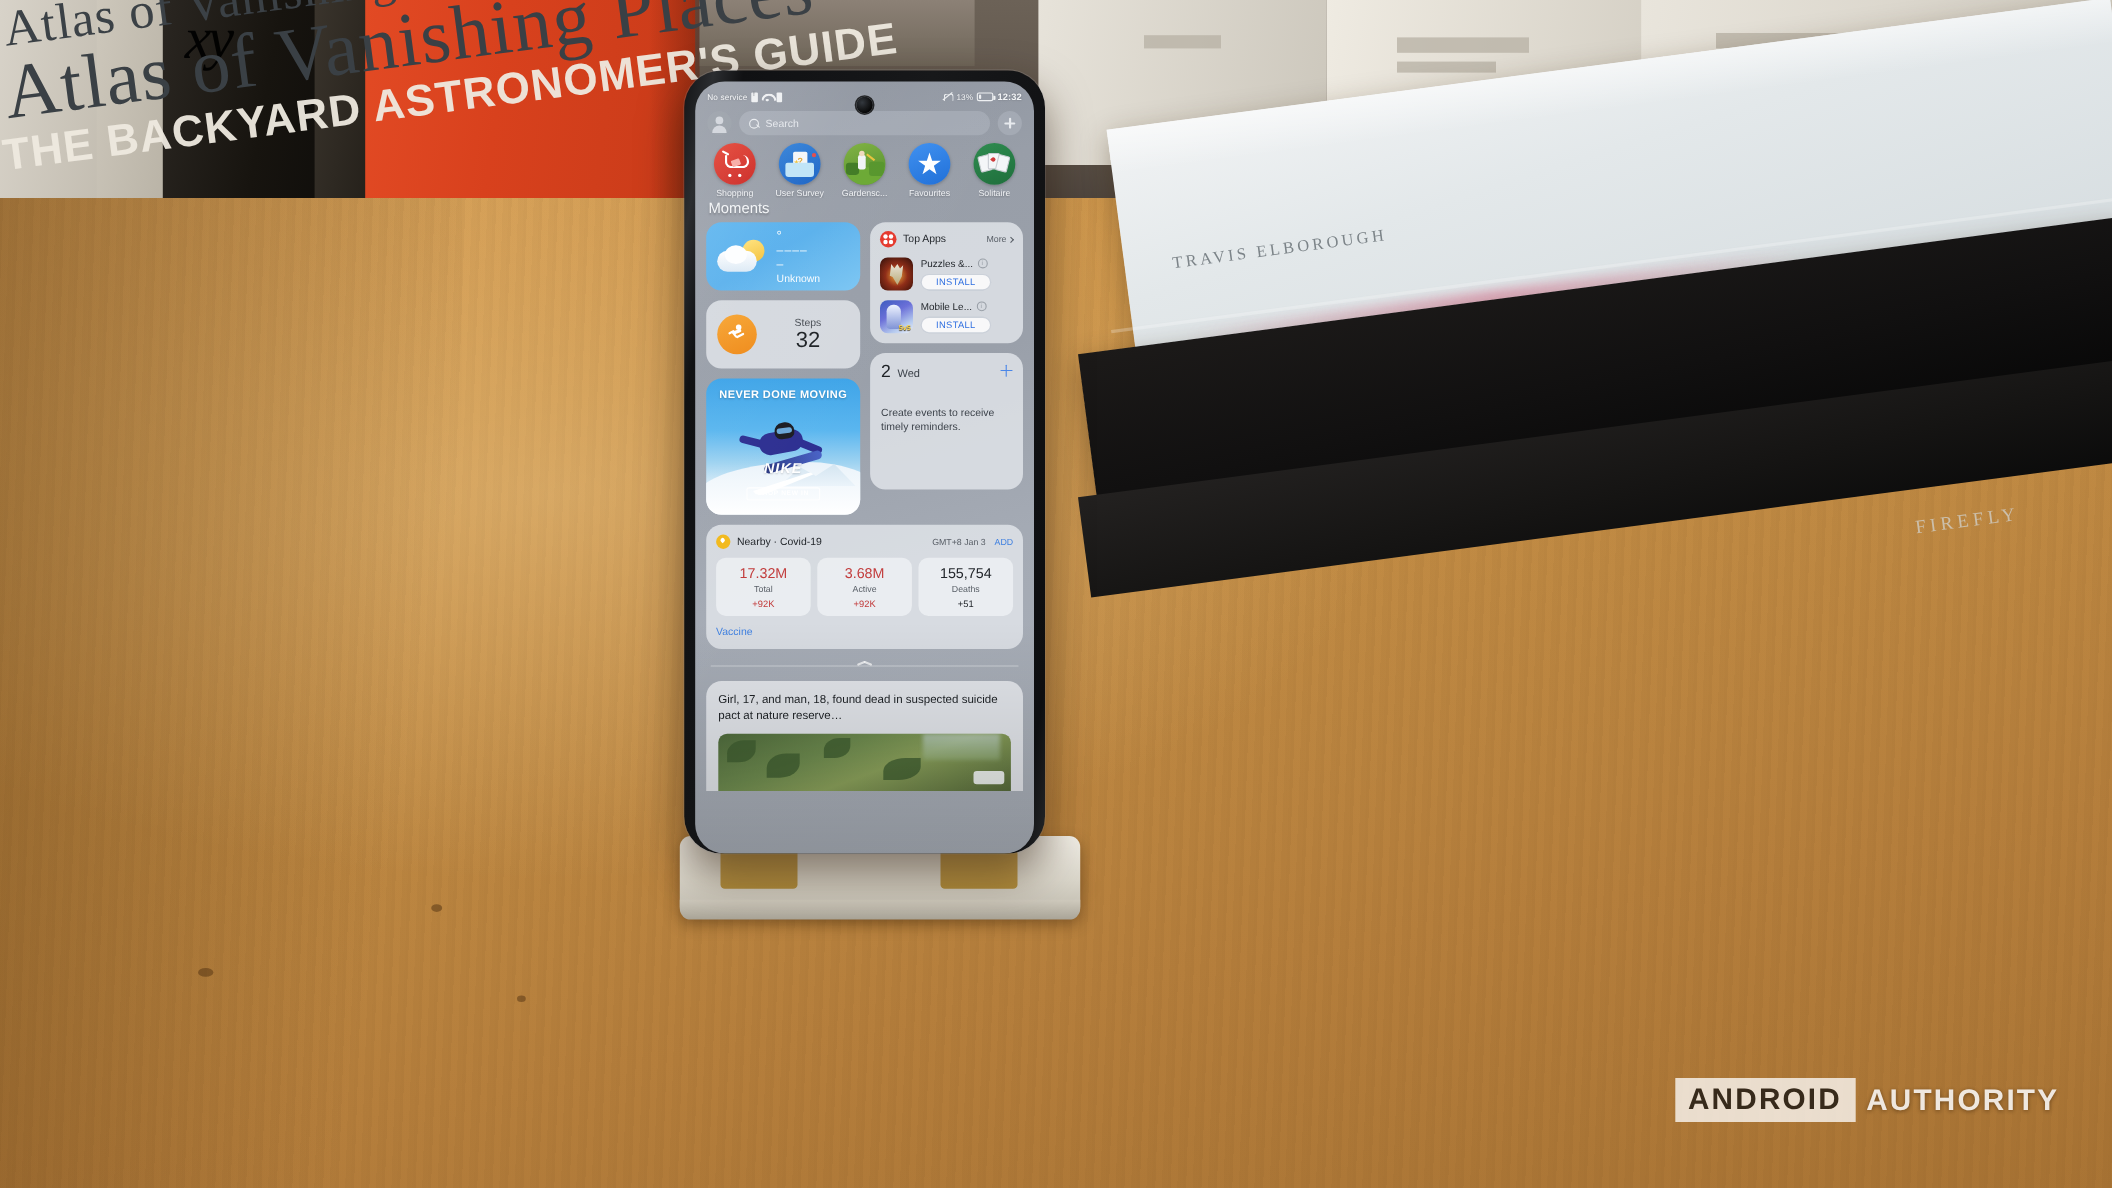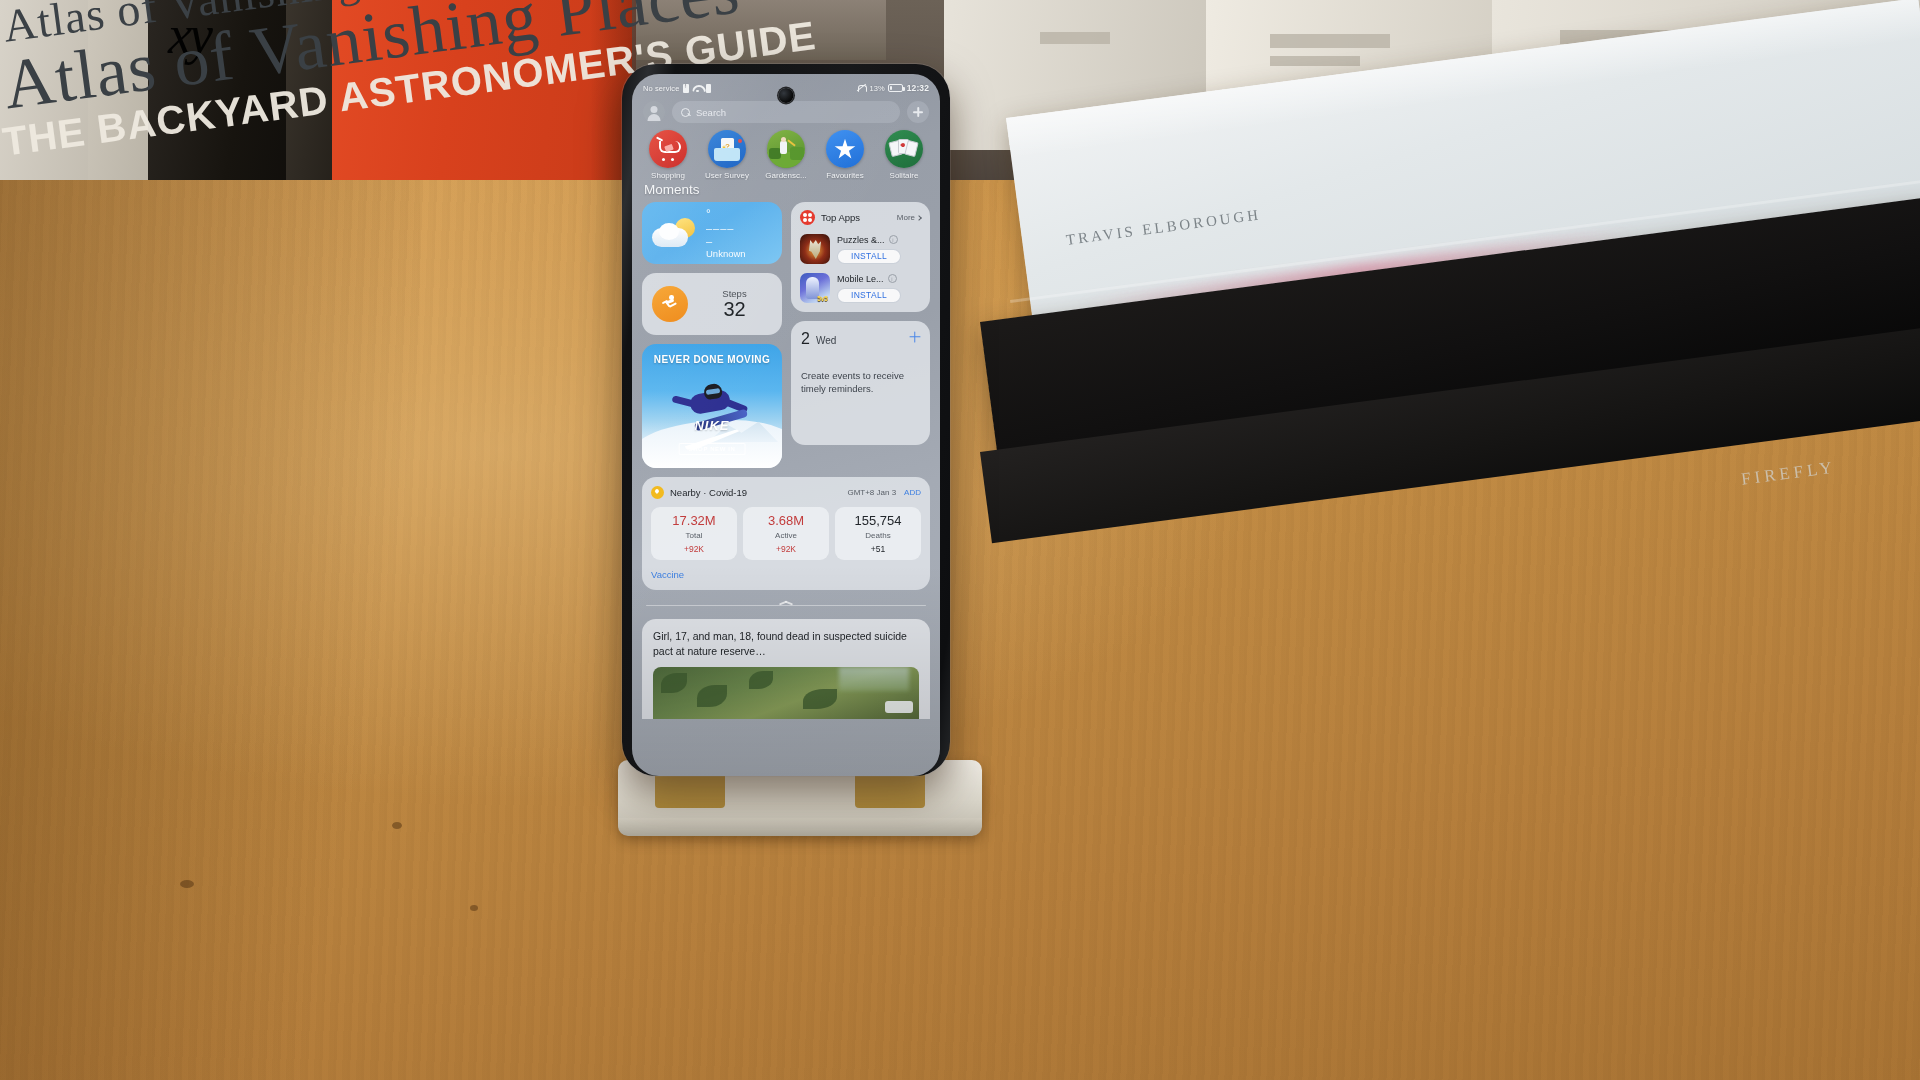--- a/index.html
+++ b/index.html
@@ -898,14 +898,18 @@
             <span class="badge"></span>
           </div>
         </div>
 
       </div>
 
       <div class="screen-gloss"></div>
     </div>
   </div>
 
+  <div class="wm">
+    <span class="wm-a">ANDROID</span>
+    <span class="wm-b">AUTHORITY</span>
+  </div>
 
 </div>
 
 </body></html>

